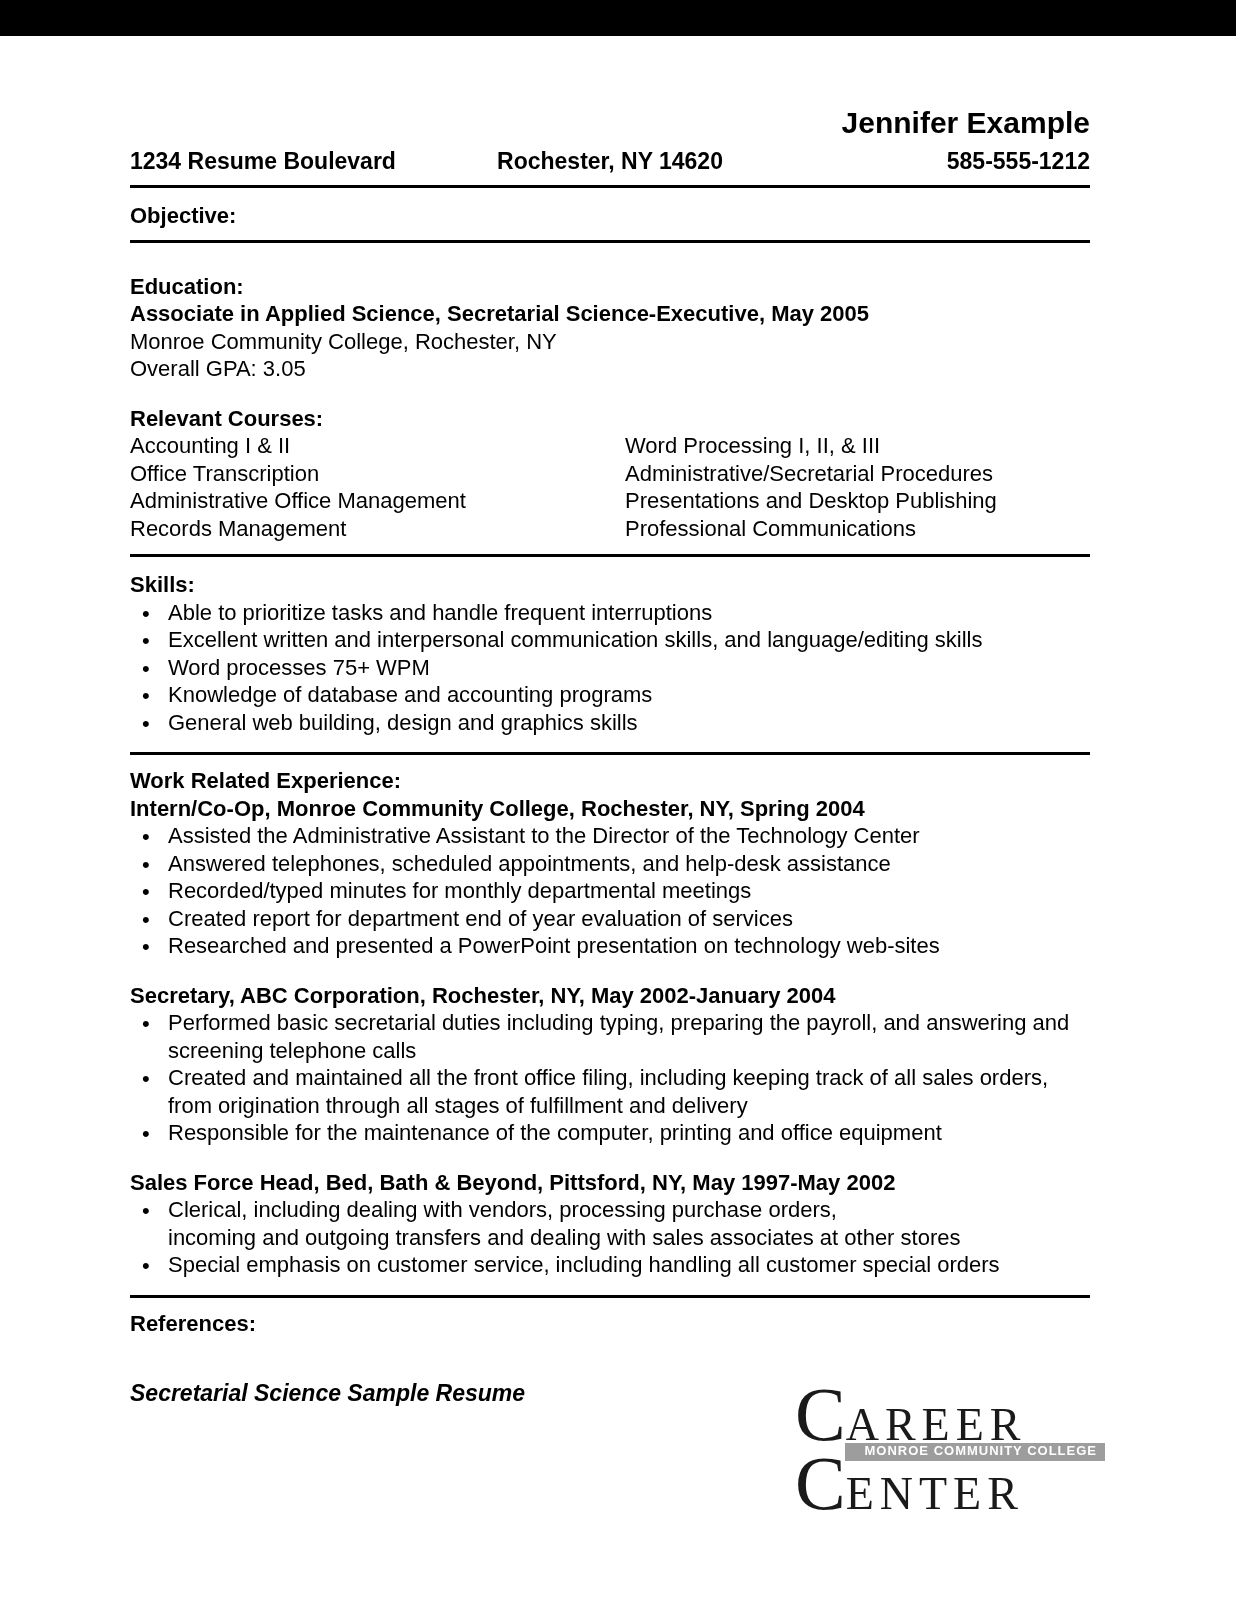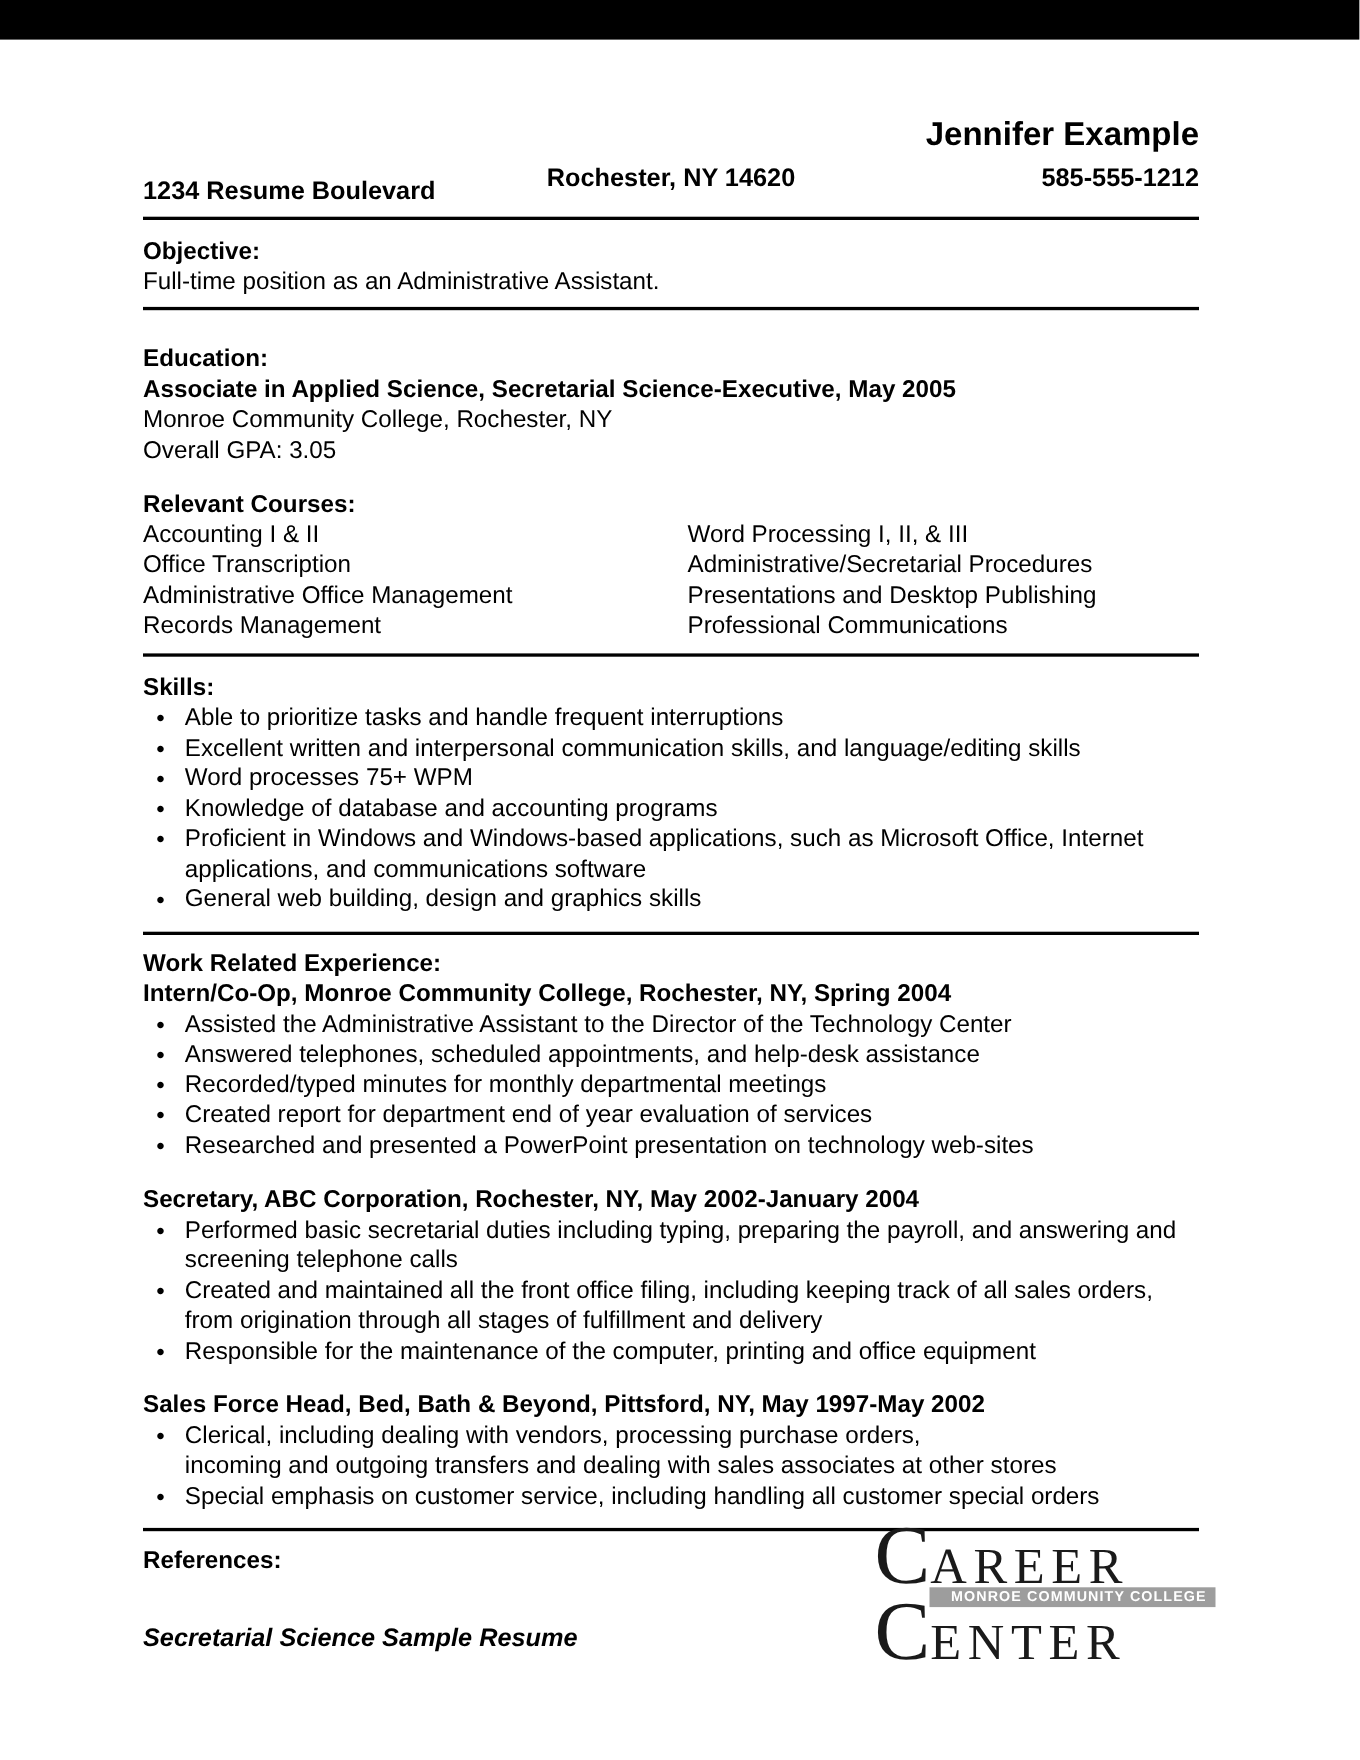--- a/index.html
+++ b/index.html
@@ -30,21 +30,21 @@
     font-weight: bold;
     line-height: 1.15;
   }
   .contact-row {
     margin-top: 6px;
     display: grid;
     grid-template-columns: 1fr auto 1fr;
     font-size: 23px;
     font-weight: bold;
   }
-  .contact-row .addr { text-align: left; margin-top: 12px; }
+  .contact-row .addr { text-align: left; }
   .contact-row .city { text-align: center; padding: 0 60px; }
   .contact-row .phone { text-align: right; }
   .rule {
     border: none;
     border-top: 3px solid #000000;
     margin: 10px 0 0 0;
   }
   .section-heading {
     font-weight: bold;
     margin-top: 14px;
@@ -137,21 +137,20 @@
 
   <div class="resume-name">Jennifer Example</div>
   <div class="contact-row">
     <div class="addr">1234 Resume Boulevard</div>
     <div class="city">Rochester, NY 14620</div>
     <div class="phone">585-555-1212</div>
   </div>
   <hr class="rule">
 
   <div class="section-heading">Objective:</div>
-  <div class="line">Full-time position as an Administrative Assistant.</div>
   <hr class="rule">
 
   <div class="section-heading edu-heading">Education:</div>
   <div class="line bold-line">Associate in Applied Science, Secretarial Science-Executive, May 2005</div>
   <div class="line">Monroe Community College, Rochester, NY</div>
   <div class="line">Overall GPA: 3.05</div>
 
   <div class="courses-heading">Relevant Courses:</div>
   <div class="courses-grid">
     <div>Accounting I &amp; II</div>
@@ -164,21 +163,20 @@
     <div>Professional Communications</div>
   </div>
   <hr class="rule rule-skills">
 
   <div class="section-heading">Skills:</div>
   <ul class="bullets">
     <li>Able to prioritize tasks and handle frequent interruptions</li>
     <li>Excellent written and interpersonal communication skills, and language/editing skills</li>
     <li>Word processes 75+ WPM</li>
     <li>Knowledge of database and accounting programs</li>
-    <li>Proficient in Windows and Windows-based applications, such as Microsoft Office, Internet applications, and communications software</li>
     <li>General web building, design and graphics skills</li>
   </ul>
   <hr class="rule rule-exp">
 
   <div class="section-heading exp-heading">Work Related Experience:</div>
 
   <div>
     <div class="job-title">Intern/Co-Op, Monroe Community College, Rochester, NY, Spring 2004</div>
     <ul class="bullets">
       <li>Assisted the Administrative Assistant to the Director of the Technology Center</li>

